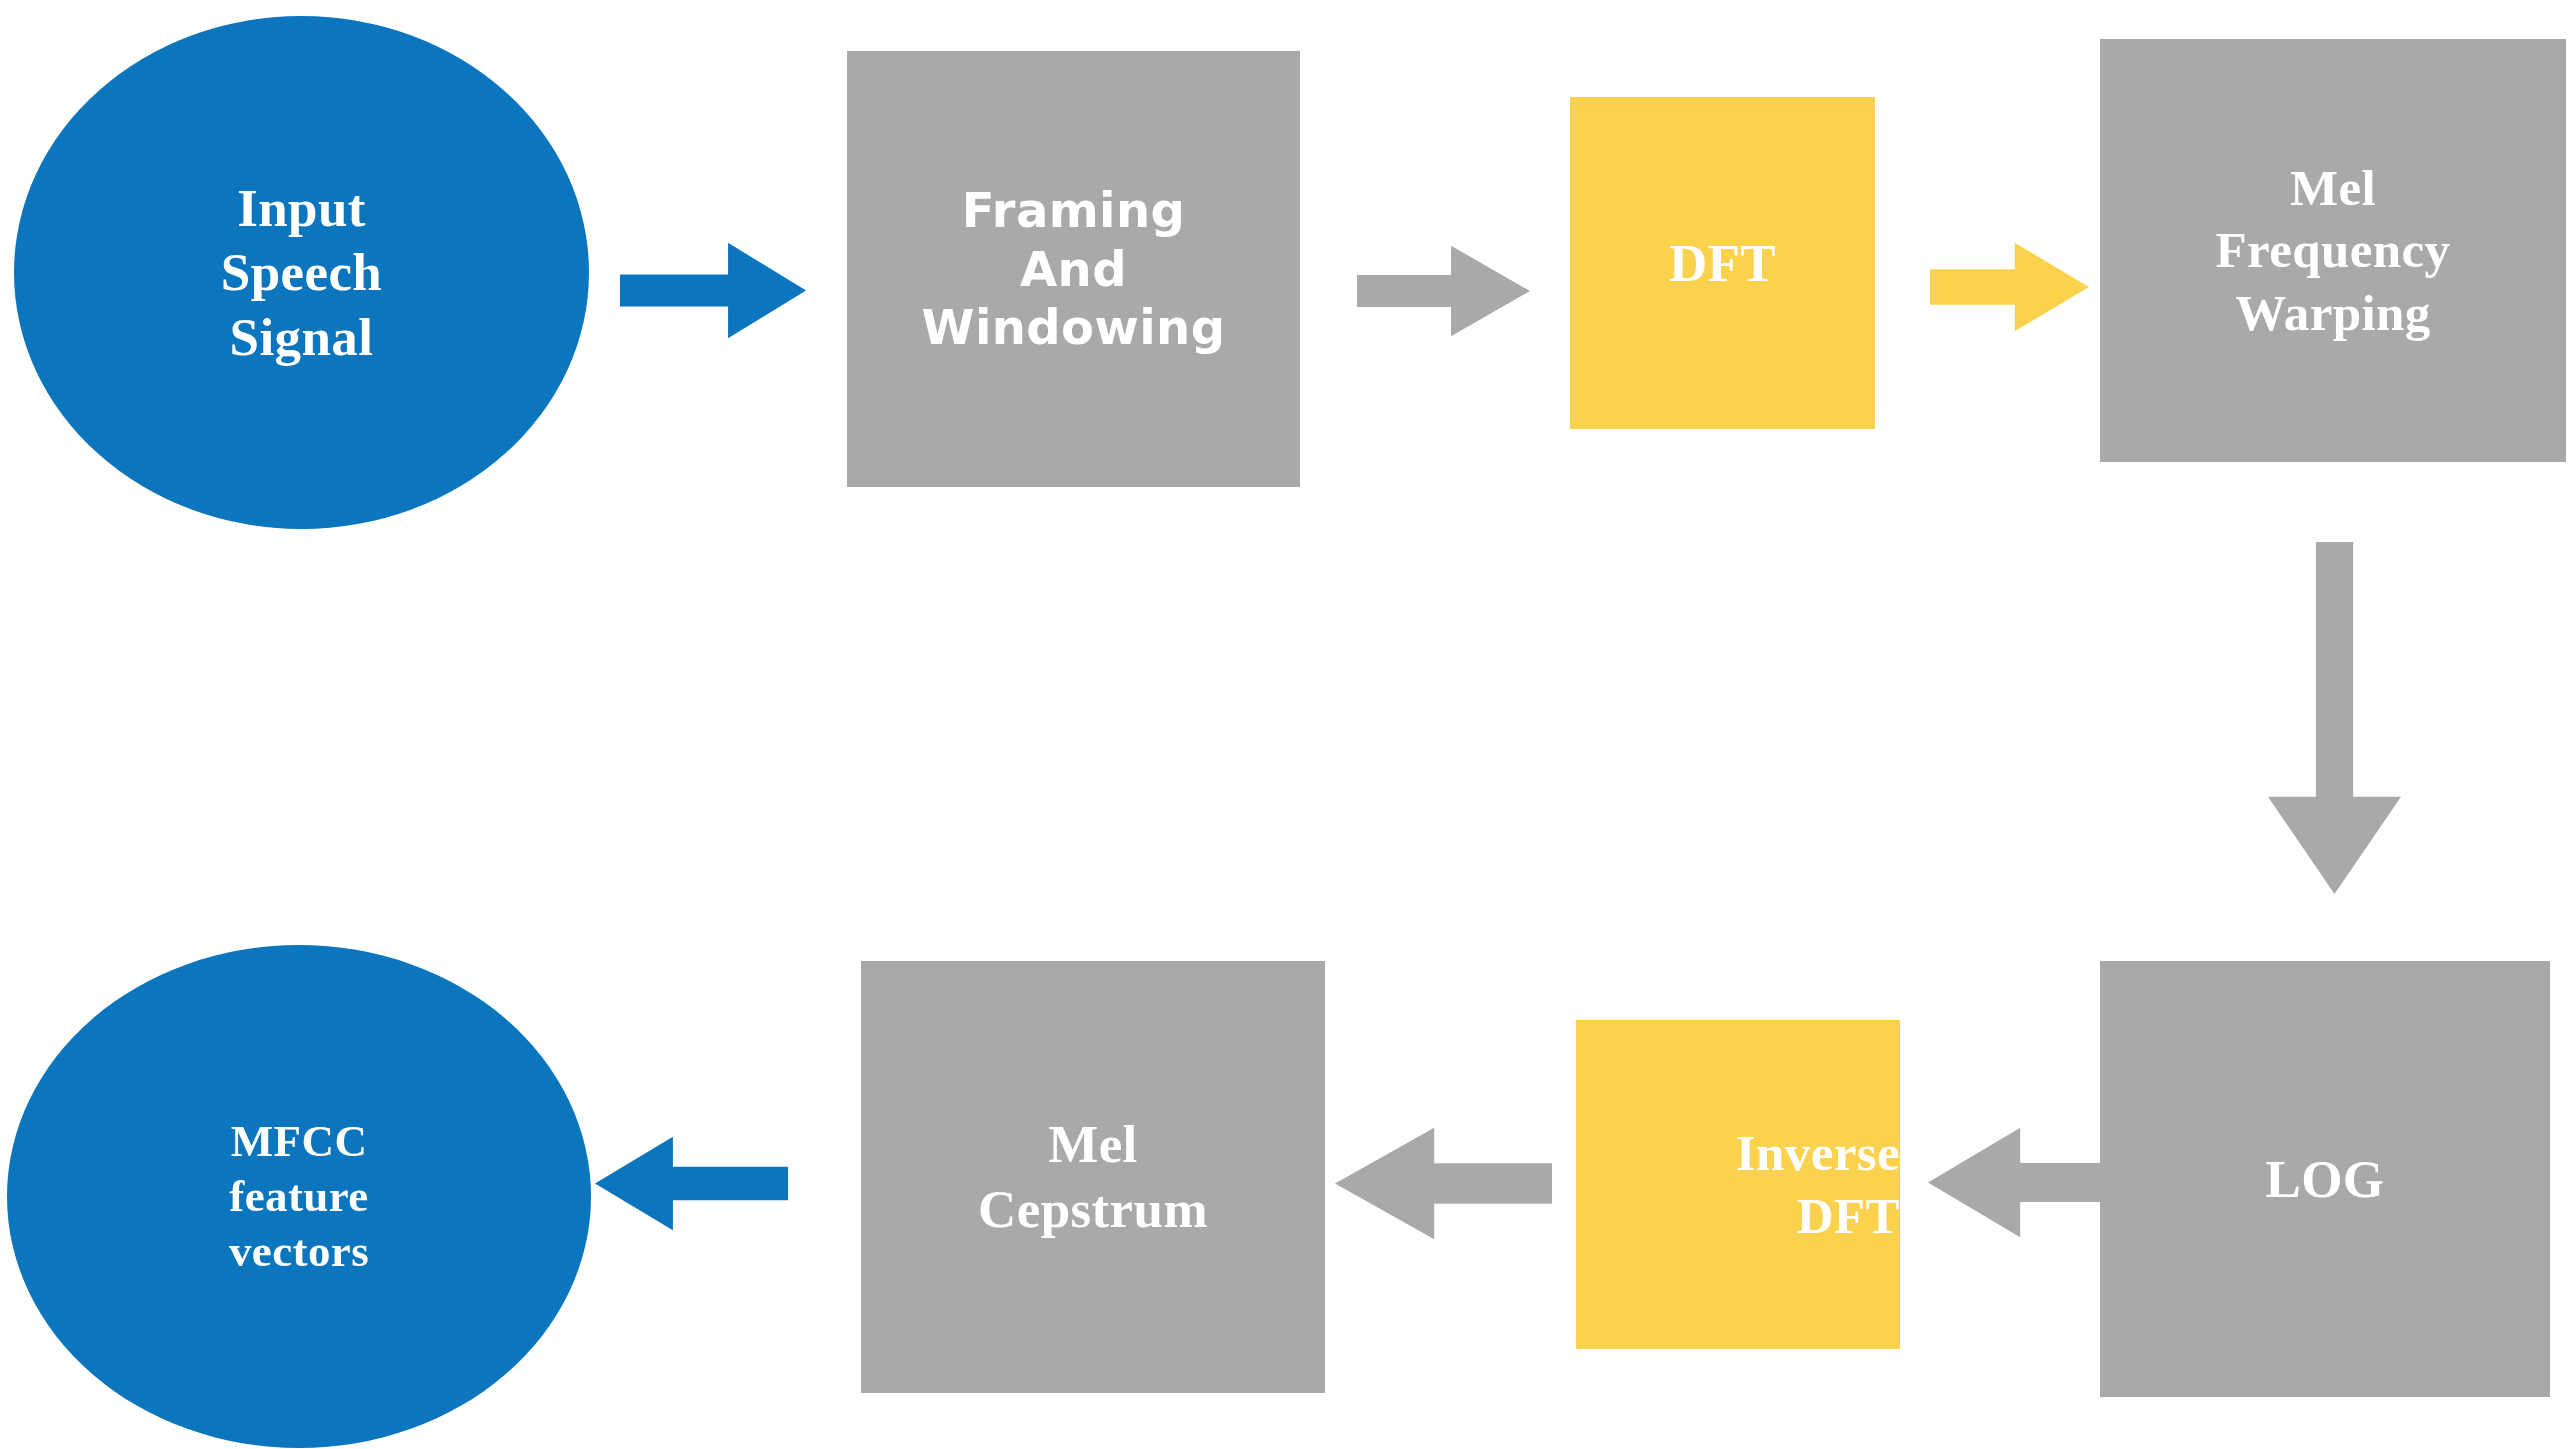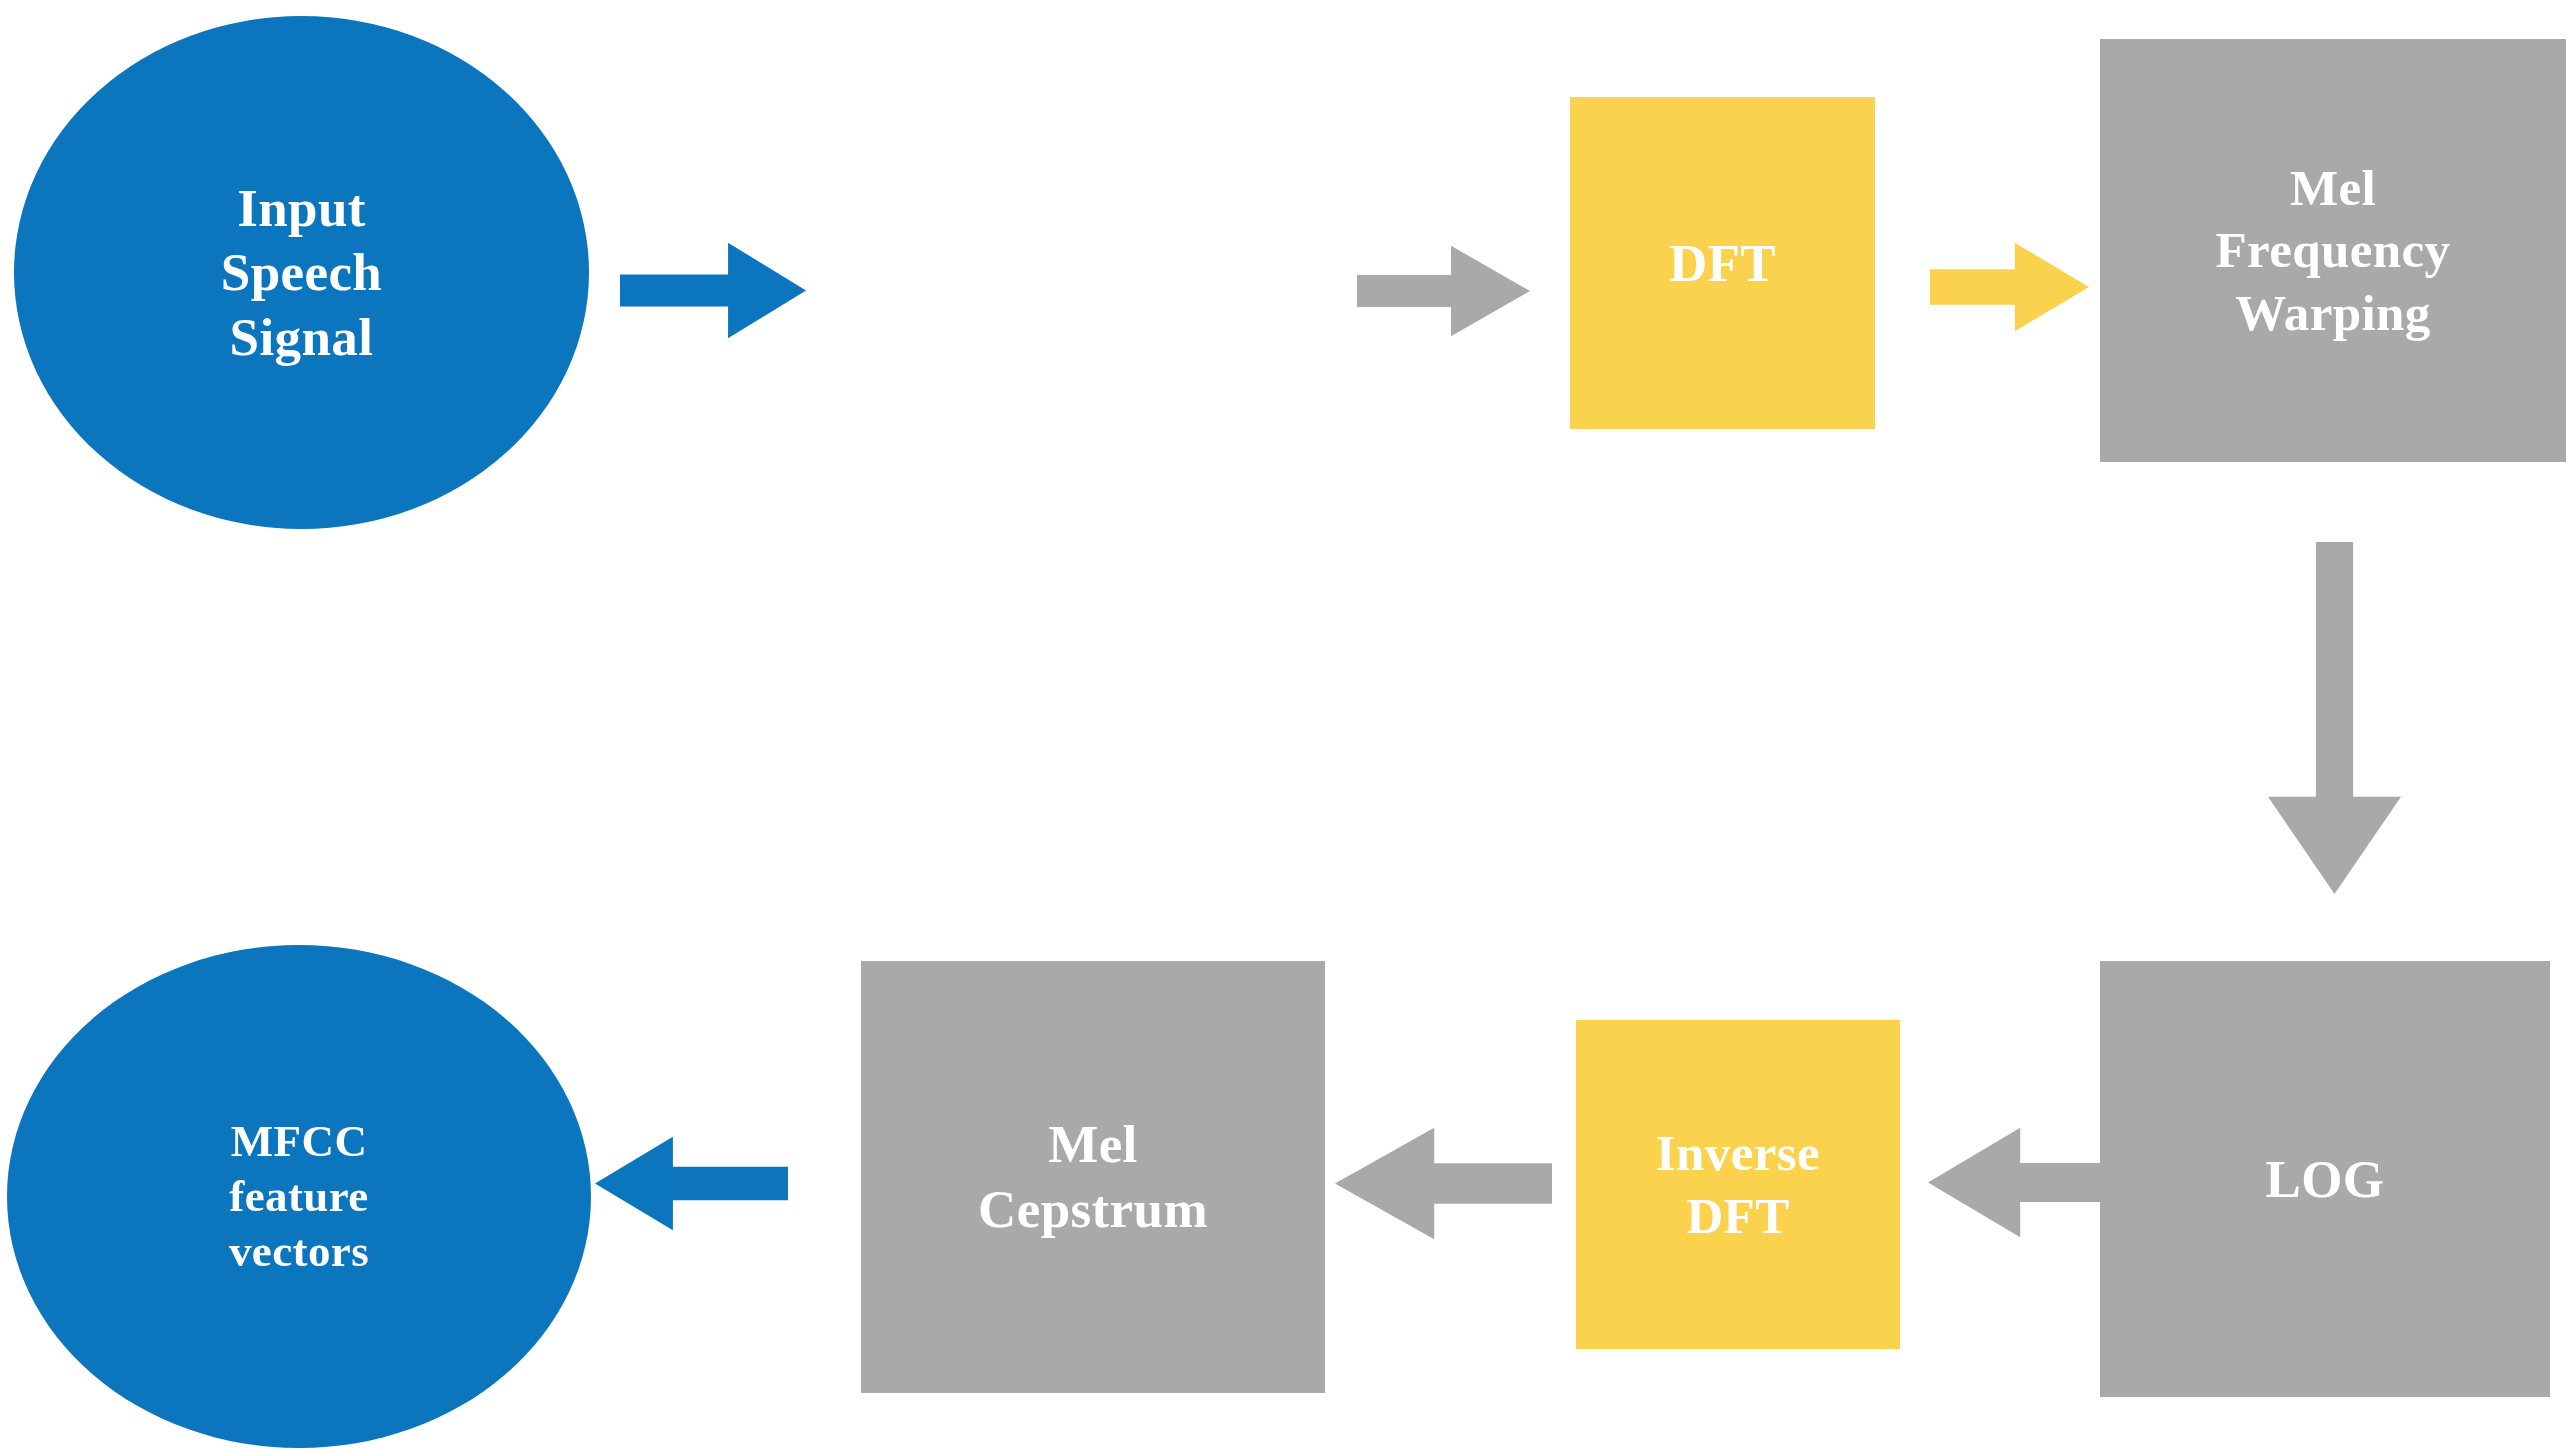--- a/index.html
+++ b/index.html
@@ -70,20 +70,25 @@
 Speech
 Signal</span>
   </div>
 
   <div class="arrow" style="left:620px; top:241px; width:186px; height:99px;">
     <svg viewBox="0 0 210 112" preserveAspectRatio="none">
       <polygon points="0,38 122,38 122,2 210,56 122,110 122,74 0,74" fill="#0b75bd"></polygon>
     </svg>
   </div>
 
+  <div class="node rect" style="left:847px; top:51px; width:453px; height:436px; background:#a9a9a9;">
+    <span class="node-label sans-label" style="font-size:48px; font-weight:bold;">Framing
+And
+Windowing</span>
+  </div>
 
   <div class="arrow" style="left:1357px; top:244px; width:173px; height:94px;">
     <svg viewBox="0 0 195 106" preserveAspectRatio="none">
       <polygon points="0,35 106,35 106,2 195,53 106,104 106,71 0,71" fill="#a9a9a9"></polygon>
     </svg>
   </div>
 
   <div class="node rect" style="left:1570px; top:97px; width:305px; height:332px; background:#fbd24e;">
     <span class="node-label serif-label" style="font-size:53px;">DFT</span>
   </div>
@@ -123,21 +128,21 @@
 Cepstrum</span>
   </div>
 
   <div class="arrow" style="left:1335px; top:1126px; width:217px; height:115px;">
     <svg viewBox="0 0 245 130" preserveAspectRatio="none">
       <polygon points="245,42 112,42 112,2 0,65 112,128 112,88 245,88" fill="#a9a9a9"></polygon>
     </svg>
   </div>
 
   <div class="node rect" style="left:1576px; top:1020px; width:324px; height:329px; background:#fbd24e;">
-    <span class="node-label serif-label" style="font-size:51px;">Inverse
+    <span class="node-label serif-label" style="font-size:51px;text-align:right;">Inverse
 DFT</span>
   </div>
 
   <div class="arrow" style="left:1928px; top:1126px; width:195px; height:113px;">
     <svg viewBox="0 0 220 128" preserveAspectRatio="none">
       <polygon points="220,42 104,42 104,2 0,64 104,126 104,86 220,86" fill="#a9a9a9"></polygon>
     </svg>
   </div>
 
   <div class="node rect" style="left:2100px; top:961px; width:450px; height:436px; background:#a9a9a9;">

